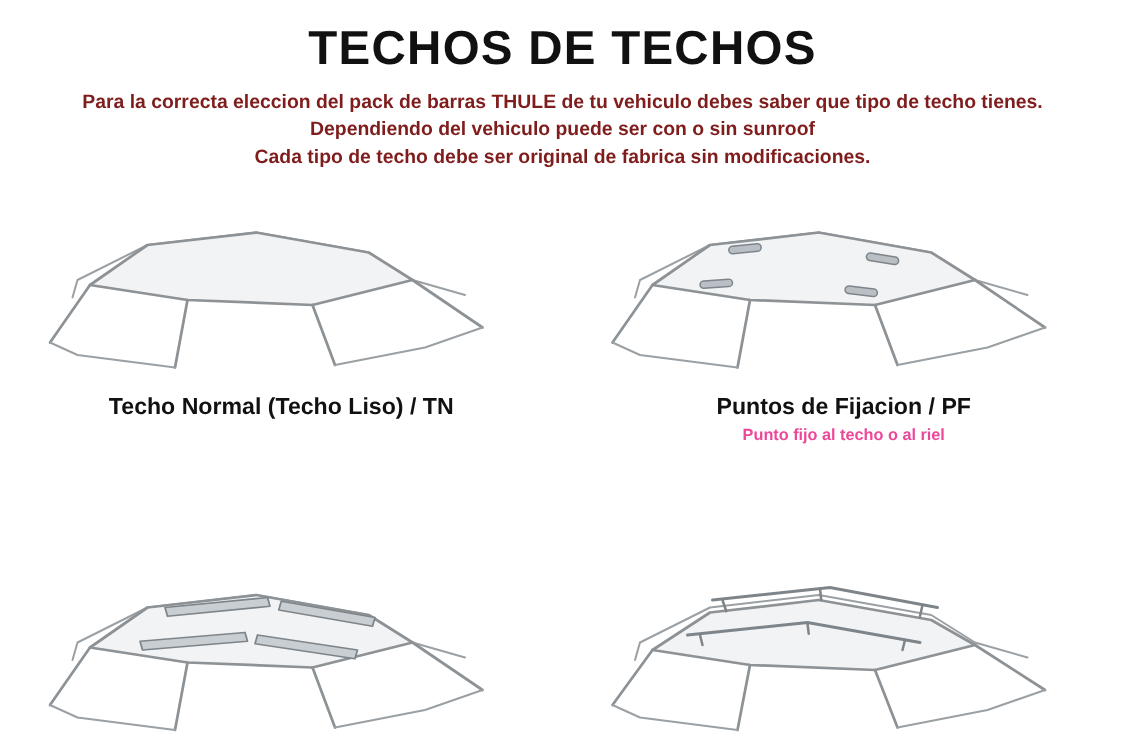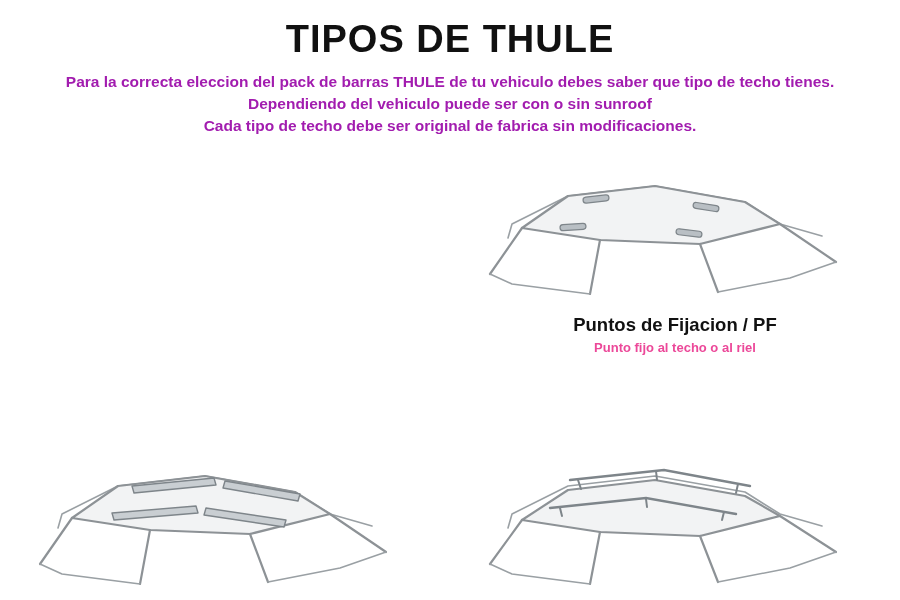--- a/index.html
+++ b/index.html
@@ -28,21 +28,21 @@
     font-weight: bold;
     letter-spacing: 1px;
     margin: 18px 0 10px 0;
     color: #111;
   }
   .subtitle-block {
     text-align: center;
     font-size: 15.5px;
     font-weight: bold;
     line-height: 1.42;
-    color: #a21caf;
+    color: #7f1d1d;
     margin: 0 auto;
     width: 860px;
   }
   .subtitle-line {
     display: block;
   }
   .grid {
     position: absolute;
     top: 148px;
     left: 0;
@@ -91,30 +91,49 @@
   .r1c1 .caption { top: 148px; }
   .r1c2 .caption { top: 148px; }
 
   .r2c1 .art, .r2c2 .art { top: 70px; height: 150px; }
 </style>
 </head>
 <body>
 
 <div class="page">
 
-  <div class="title">TIPOS DE THULE</div>
+  <div class="title">TECHOS DE TECHOS</div>
 
   <div class="subtitle-block">
     <span class="subtitle-line">Para la correcta eleccion del pack de barras THULE de tu vehiculo debes saber que tipo de techo tienes.</span>
     <span class="subtitle-line">Dependiendo del vehiculo puede ser con o sin sunroof</span>
     <span class="subtitle-line">Cada tipo de techo debe ser original de fabrica sin modificaciones.</span>
   </div>
 
   <div class="grid">
 
+    <div class="cell r1c1">
+      <div class="art">
+        <svg width="450" height="148" viewBox="0 0 450 148" xmlns="http://www.w3.org/2000/svg">
+          <g fill="none" stroke="#8d9296" stroke-width="2.2" stroke-linejoin="round" stroke-linecap="round">
+            <path d="M58 72 L62 58 L118 30 L205 20 L295 36 L330 58 L372 70" stroke="#9aa0a4" stroke-width="1.6" fill="none"></path>
+            <path d="M118 30 L205 20 L295 36 L330 58 L250 78 L150 74 L72 62 Z" fill="#f2f3f4" stroke="#8d9296"></path>
+            <path d="M72 62 L40 108"></path>
+            <path d="M150 74 L140 128"></path>
+            <path d="M250 78 L268 126"></path>
+            <path d="M330 58 L386 96"></path>
+            <path d="M40 108 L62 118 L140 128" stroke="#9aa0a4" stroke-width="1.6"></path>
+            <path d="M268 126 L340 112 L386 96" stroke="#9aa0a4" stroke-width="1.6"></path>
+          </g>
+        </svg>
+      </div>
+      <div class="caption">
+        <div class="cap-main">Techo Normal (Techo Liso) / TN</div>
+      </div>
+    </div>
 
     <div class="cell r1c2">
       <div class="art">
         <svg width="450" height="148" viewBox="0 0 450 148" xmlns="http://www.w3.org/2000/svg">
           <g fill="none" stroke="#8d9296" stroke-width="2.2" stroke-linejoin="round" stroke-linecap="round">
             <path d="M58 72 L62 58 L118 30 L205 20 L295 36 L330 58 L372 70" stroke="#9aa0a4" stroke-width="1.6" fill="none"></path>
             <path d="M118 30 L205 20 L295 36 L330 58 L250 78 L150 74 L72 62 Z" fill="#f2f3f4" stroke="#8d9296"></path>
             <path d="M72 62 L40 108"></path>
             <path d="M150 74 L140 128"></path>
             <path d="M250 78 L268 126"></path>

